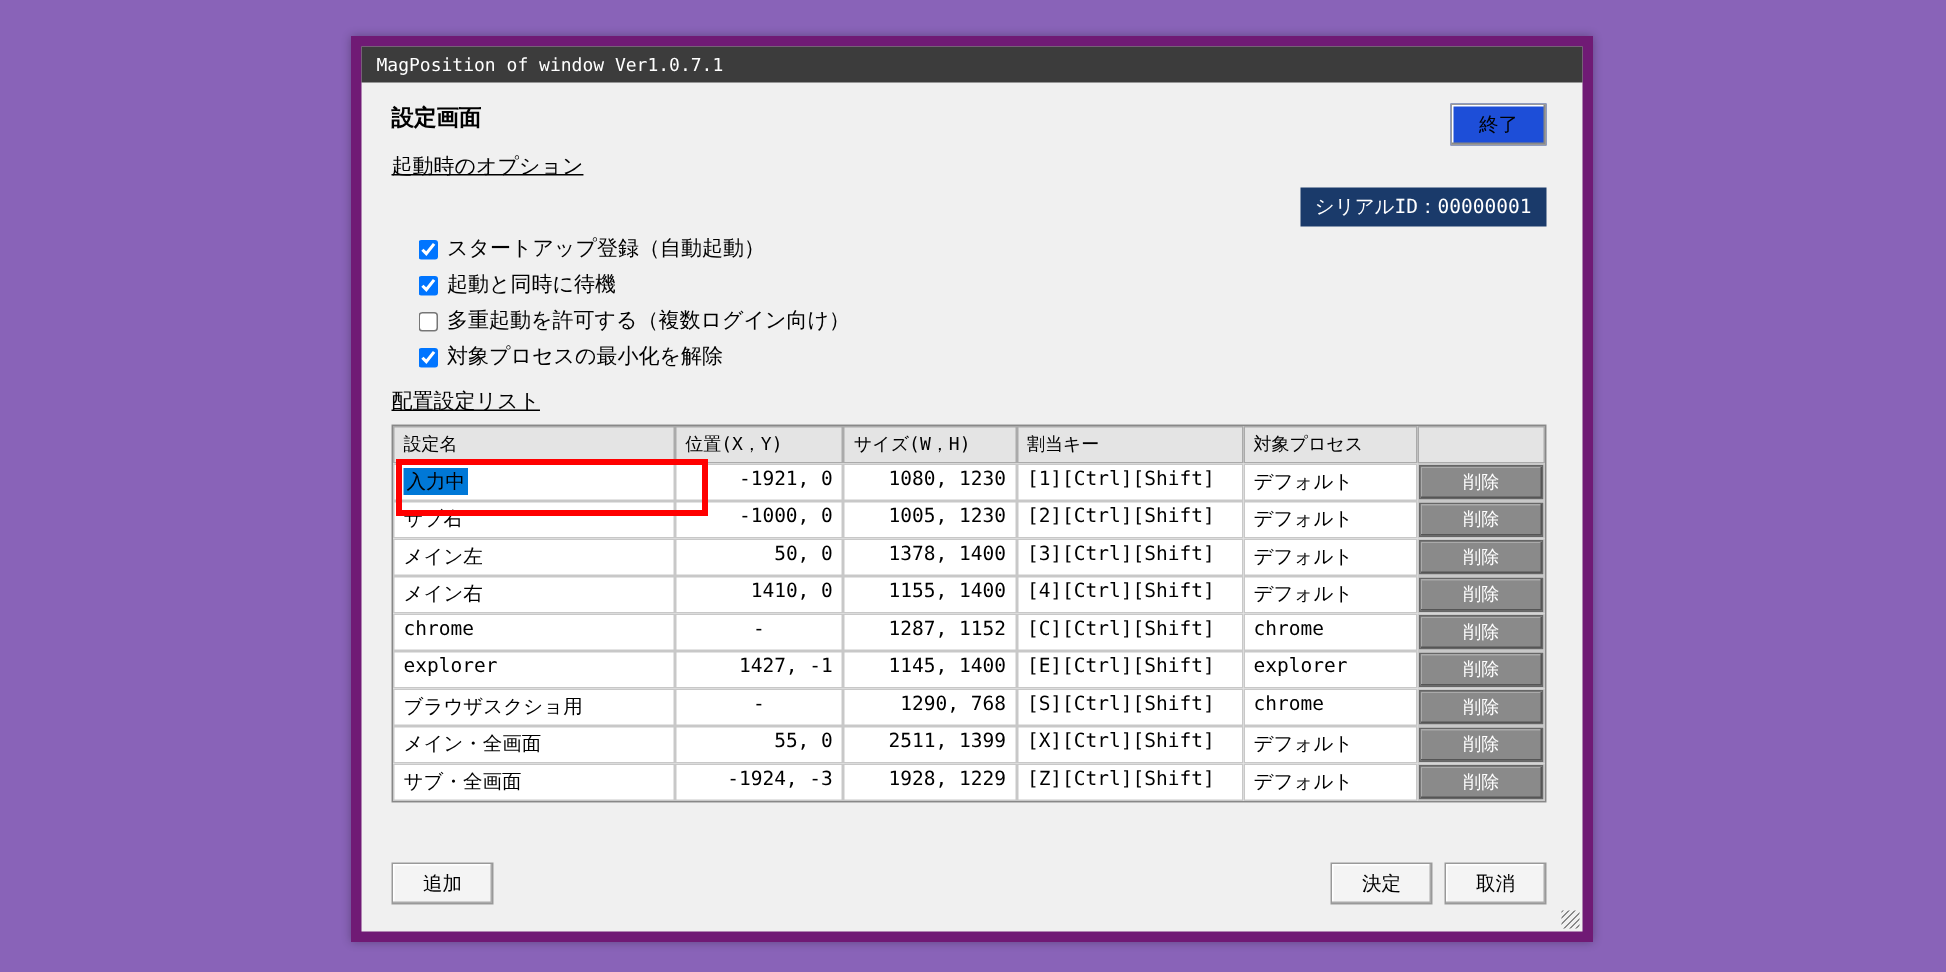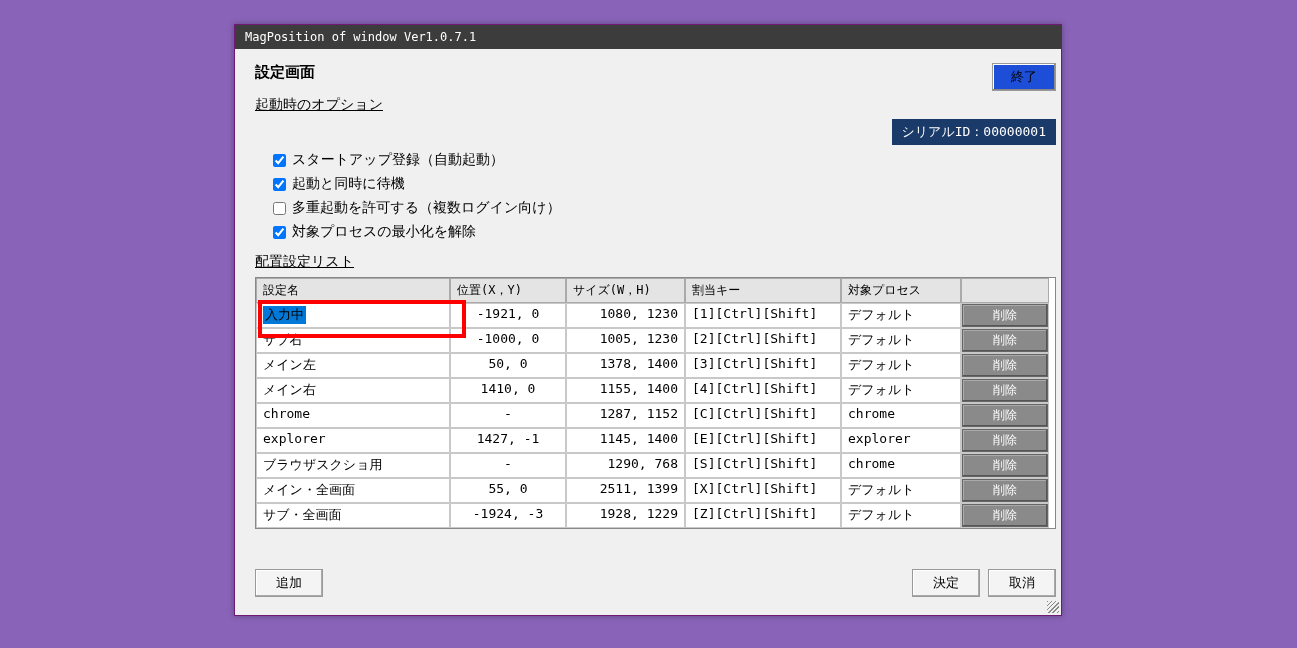--- a/index.html
+++ b/index.html
@@ -10,31 +10,31 @@
       width: 1297px;
       height: 648px;
       position: relative;
     }
     .window {
       position: absolute;
       left: 234px;
       top: 24px;
       width: 828px;
       background: #f0f0f0;
-      border: 1px solid #701a75;
+      border: 7px solid #701a75;
       box-shadow: 0 0 6px rgba(0,0,0,0.3);
     }
     .titlebar {
       background: #3c3c3c;
       color: #fff;
       padding: 5px 10px;
       font-size: 12px;
     }
     .content {
-      padding: 14px 5px 18px 20px;
+      padding: 14px 24px 18px 20px;
     }
     .header-row {
       display: flex;
       justify-content: space-between;
       align-items: flex-start;
     }
     .page-title {
       font-weight: bold;
       font-size: 15px;
       margin-bottom: 14px;
@@ -88,21 +88,21 @@
     .grid-row .cell {
       border: 1px solid #c8c8c8;
       background: #fff;
       padding: 2px 6px;
       font-size: 13px;
       font-family: "MS Gothic", monospace;
       white-space: nowrap;
       overflow: hidden;
     }
     .col-name { width: 194px; }
-    .col-pos { width: 116px; text-align: center; }
+    .col-pos { width: 116px; text-align: right; }
     .col-size { width: 119px; text-align: right; }
     .col-key { width: 156px; }
     .col-proc { width: 120px; }
     .col-del { width: 88px; padding: 0 !important; }
     .del-btn {
       background: #8a8a8a;
       color: #fff;
       border: 1px solid #666;
       width: 100%;
       height: 100%;

